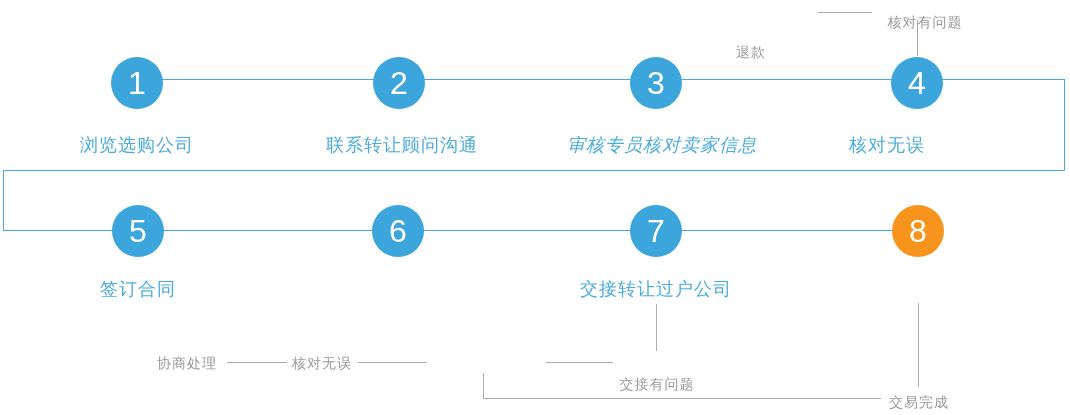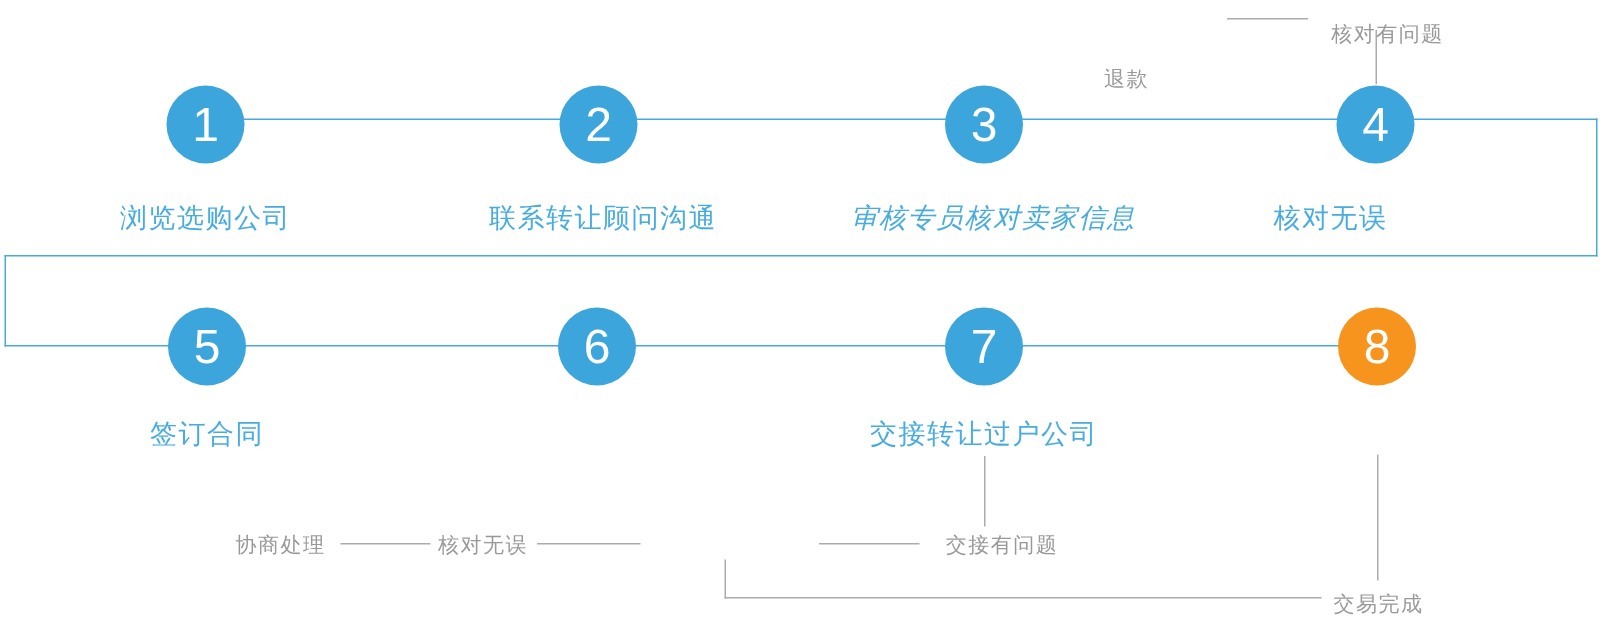--- a/index.html
+++ b/index.html
@@ -86,16 +86,16 @@
   <div class="step-label" style="left:512px; top:133px;font-style:italic;">审核专员核对卖家信息</div>
   <div class="step-label" style="left:737px; top:133px;">核对无误</div>
 
   <div class="step-label" style="left:-12px; top:277px;">签订合同</div>
   <div class="step-label" style="left:506px; top:277px;">交接转让过户公司</div>
 
   <div class="gray-label" style="left:751px; top:5px;margin-top:39px;">退款</div>
   <div class="gray-label" style="left:925px; top:14px;">核对有问题</div>
   <div class="gray-label" style="left:187px; top:355px;">协商处理</div>
   <div class="gray-label" style="left:322px; top:355px;">核对无误</div>
-  <div class="gray-label" style="left:657px; top:355px;margin-left:11px;">交接有问题</div>
+  <div class="gray-label" style="left:657px; top:376px;">交接有问题</div>
   <div class="gray-label" style="left:919px; top:394px;">交易完成</div>
 
 </div>
 
 </body></html>

